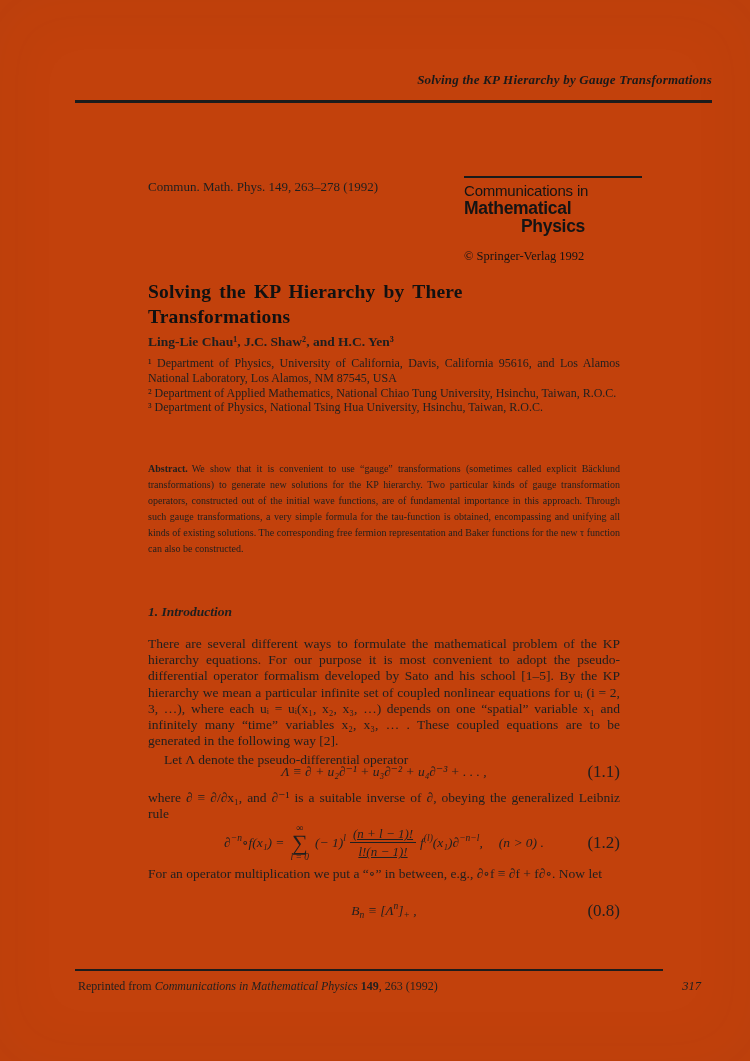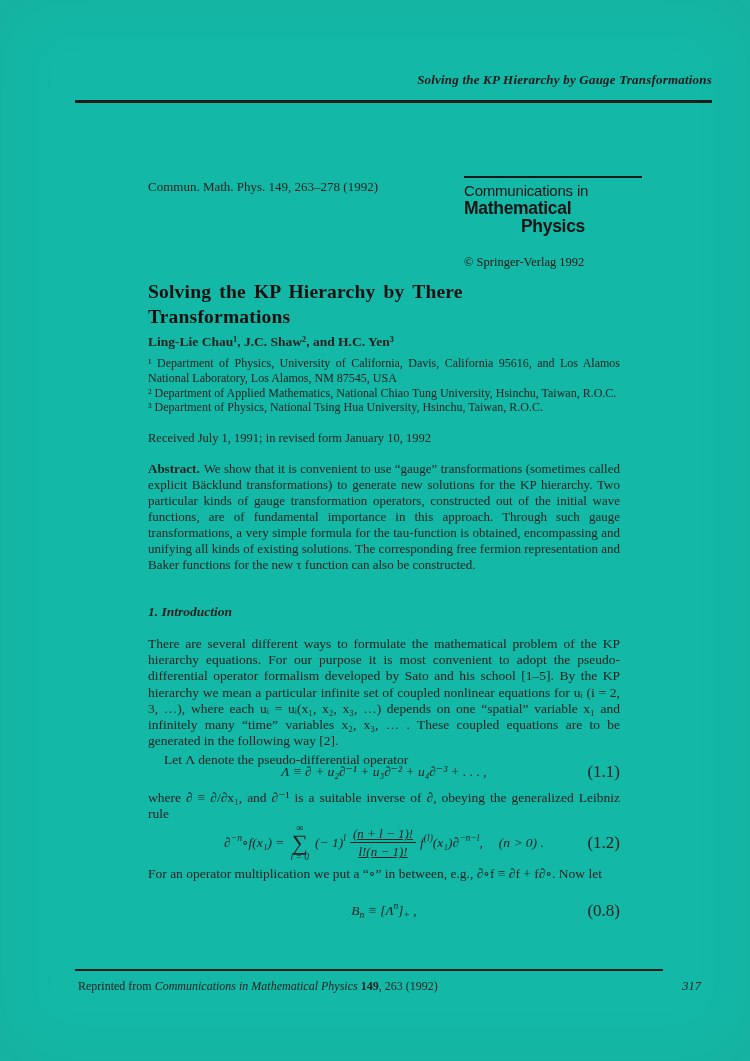--- a/index.html
+++ b/index.html
@@ -4,50 +4,50 @@
 <style>
   html,body { margin:0; padding:0; }
   body {
     width:750px; height:1061px;
     background:#f4f3ef;
     font-family:"Liberation Serif","DejaVu Serif","DejaVu Sans",serif;
     color:#1f1f1f;
   }
   .page {
     position:relative; width:750px; height:1061px;
-    background:#14b8a6;
+    background:#c2410c;
     box-shadow:inset 0 0 70px rgba(60,55,40,0.05);
     overflow:hidden;
   }
   .running-head {
     position:absolute; top:72px; right:38px;
     font-size:13px; font-weight:bold; font-style:italic;
     color:#1a1a1a; letter-spacing:0.2px;
   }
   .header-rule { position:absolute; top:100px; left:75px; width:637px; height:3px; background:#1c1c1c; }
 
   .journal-citation { position:absolute; top:179px; left:148px; font-size:13px; }
 
   .logo { position:absolute; top:176px; left:464px; width:178px; font-family:"Liberation Sans","DejaVu Sans",sans-serif; color:#141414; }
   .logo-rule { height:2px; background:#1a1a1a; margin-bottom:4px; }
   .logo-line1 { font-size:15px; line-height:17px; letter-spacing:-0.2px; }
   .logo-line2 { font-size:17.5px; line-height:18px; font-weight:bold; letter-spacing:-0.3px; }
   .logo-line3 { font-size:17.5px; line-height:18px; font-weight:bold; letter-spacing:-0.3px; text-align:center; }
-  .logo-copyright { font-family:"Liberation Serif","DejaVu Serif",serif; font-size:12.5px; margin-top:20px; }
+  .logo-copyright { font-family:"Liberation Serif","DejaVu Serif",serif; font-size:12.5px; margin-top:14px; }
 
   .title {
     position:absolute; top:280px; left:148px; width:472px; margin:0;
     font-size:19.5px; font-weight:bold; line-height:24.5px;
     word-spacing:3px; letter-spacing:0.2px; color:#111;
   }
   .authors { position:absolute; top:334px; left:148px; font-size:13.5px; font-weight:bold; }
   .affiliations { position:absolute; top:356px; left:148px; width:472px; font-size:12px; line-height:14.8px; text-align:justify; }
   .received { position:absolute; top:431px; left:148px; font-size:12.5px; }
 
-  .abstract { position:absolute; top:461px; left:148px; width:472px; font-size:13px; line-height:16px; text-align:justify; }
+  .abstract { position:absolute; top:461px; left:148px; width:472px; font-size:10px; line-height:16px; text-align:justify; }
   .abs-label { padding-right:4px; }
 
   .section-heading { position:absolute; top:604px; left:148px; margin:0; font-size:13.5px; font-weight:bold;font-style:italic; }
 
   .body { position:absolute; left:148px; width:472px; margin:0; font-size:13.5px; line-height:16.2px; text-align:justify; }
   .para1 { top:636px; }
   .para2 { top:752px; text-align:left; text-indent:16px; }
   .para3 { top:790px; }
   .para4 { top:866px; }
 
@@ -98,21 +98,20 @@
   </h1>
 
   <div class="authors">Ling-Lie Chau¹, J.C. Shaw², and H.C. Yen³</div>
 
   <div class="affiliations">
     <div class="affil">¹ Department of Physics, University of California, Davis, California 95616, and Los Alamos National Laboratory, Los Alamos, NM 87545, USA</div>
     <div class="affil">² Department of Applied Mathematics, National Chiao Tung University, Hsinchu, Taiwan, R.O.C.</div>
     <div class="affil">³ Department of Physics, National Tsing Hua University, Hsinchu, Taiwan, R.O.C.</div>
   </div>
 
-  <div class="received">Received July 1, 1991; in revised form January 10, 1992</div>
 
   <div class="abstract">
     <b class="abs-label">Abstract.</b><span>We show that it is convenient to use “gauge” transformations (sometimes called explicit Bäcklund transformations) to generate new solutions for the KP hierarchy. Two particular kinds of gauge transformation operators, constructed out of the initial wave functions, are of fundamental importance in this approach. Through such gauge transformations, a very simple formula for the tau-function is obtained, encompassing and unifying all kinds of existing solutions. The corresponding free fermion representation and Baker functions for the new τ function can also be constructed.</span>
   </div>
 
   <h2 class="section-heading">1. Introduction</h2>
 
   <p class="body para1">There are several different ways to formulate the mathematical problem of the KP hierarchy equations. For our purpose it is most convenient to adopt the pseudo-differential operator formalism developed by Sato and his school [1–5]. By the KP hierarchy we mean a particular infinite set of coupled nonlinear equations for uᵢ (i = 2, 3, …), where each uᵢ = uᵢ(x₁, x₂, x₃, …) depends on one “spatial” variable x₁ and infinitely many “time” variables x₂, x₃, … . These coupled equations are to be generated in the following way [2].</p>
   <p class="body para2">Let Λ denote the pseudo-differential operator</p>
 

